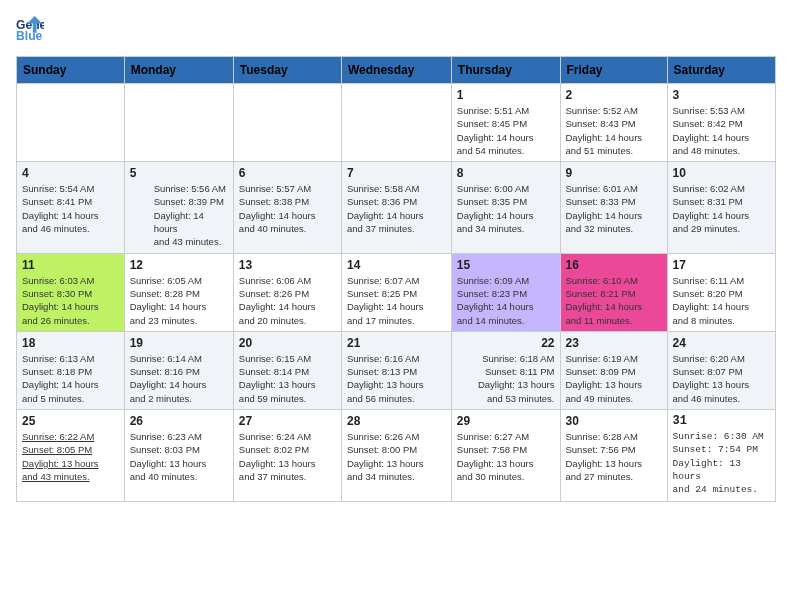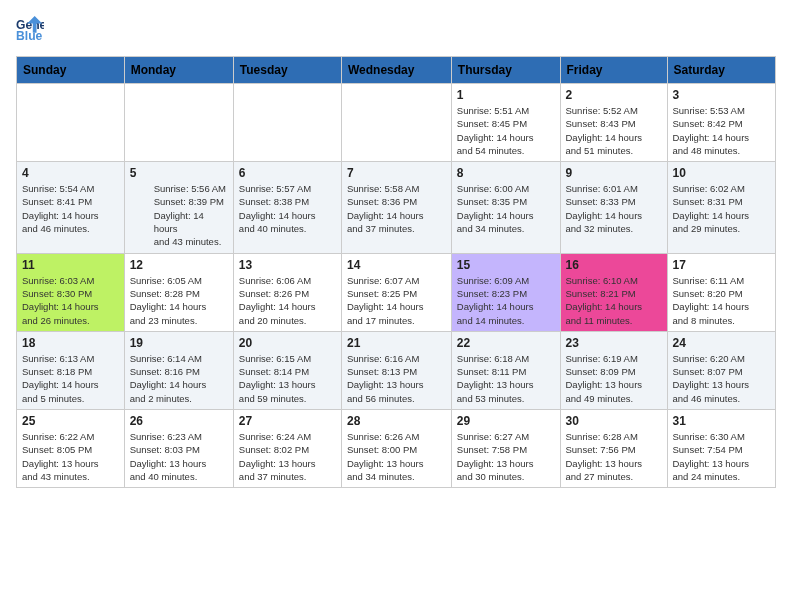--- a/index.html
+++ b/index.html
@@ -267,21 +267,21 @@
 Daylight: 13 hours
 and 59 minutes.</div>
         </td>
         <td style="background: rgb(240, 244, 248);">
           <span class="day-num">21</span>
           <div class="day-info" style="white-space: pre-line;">Sunrise: 6:16 AM
 Sunset: 8:13 PM
 Daylight: 13 hours
 and 56 minutes.</div>
         </td>
-        <td style="background: rgb(240, 244, 248);">
+        <td style="background: rgb(240, 244, 248); text-align: right;">
           <span class="day-num">22</span>
           <div class="day-info" style="white-space: pre-line;">Sunrise: 6:18 AM
 Sunset: 8:11 PM
 Daylight: 13 hours
 and 53 minutes.</div>
         </td>
         <td style="background: rgb(240, 244, 248);">
           <span class="day-num">23</span>
           <div class="day-info" style="white-space: pre-line;">Sunrise: 6:19 AM
 Sunset: 8:09 PM
@@ -292,21 +292,21 @@
           <span class="day-num">24</span>
           <div class="day-info" style="white-space: pre-line;">Sunrise: 6:20 AM
 Sunset: 8:07 PM
 Daylight: 13 hours
 and 46 minutes.</div>
         </td>
       </tr>
       <tr>
         <td style="background: rgb(255, 255, 255);">
           <span class="day-num">25</span>
-          <div class="day-info" style="white-space: pre-line;">Sunrise: 6:22 AM
+          <div class="day-info" style="white-space: pre-line; text-decoration: underline;">Sunrise: 6:22 AM
 Sunset: 8:05 PM
 Daylight: 13 hours
 and 43 minutes.</div>
         </td>
         <td style="background: rgb(255, 255, 255);">
           <span class="day-num">26</span>
           <div class="day-info" style="white-space: pre-line;">Sunrise: 6:23 AM
 Sunset: 8:03 PM
 Daylight: 13 hours
 and 40 minutes.</div>
@@ -332,21 +332,21 @@
 Daylight: 13 hours
 and 30 minutes.</div>
         </td>
         <td style="background: rgb(255, 255, 255);">
           <span class="day-num">30</span>
           <div class="day-info" style="white-space: pre-line;">Sunrise: 6:28 AM
 Sunset: 7:56 PM
 Daylight: 13 hours
 and 27 minutes.</div>
         </td>
-        <td style="background: rgb(255, 255, 255);">
+        <td style="background: rgb(255, 255, 255); font-family: Liberation Mono, monospace;">
           <span class="day-num">31</span>
           <div class="day-info" style="white-space: pre-line;">Sunrise: 6:30 AM
 Sunset: 7:54 PM
 Daylight: 13 hours
 and 24 minutes.</div>
         </td>
       </tr>
     </tbody>
 </table>
 

